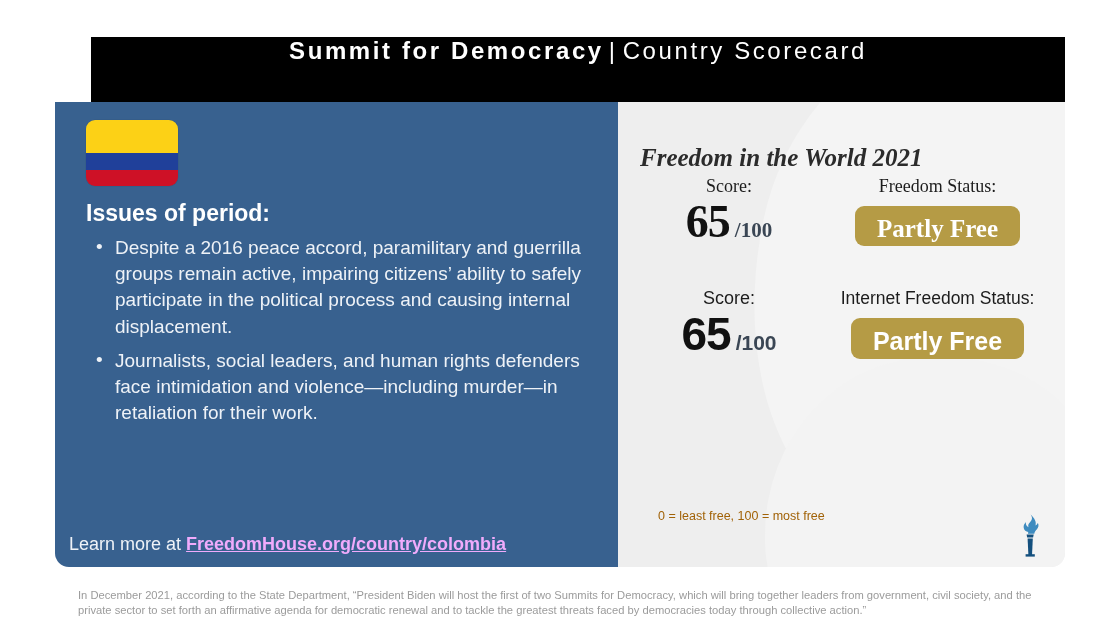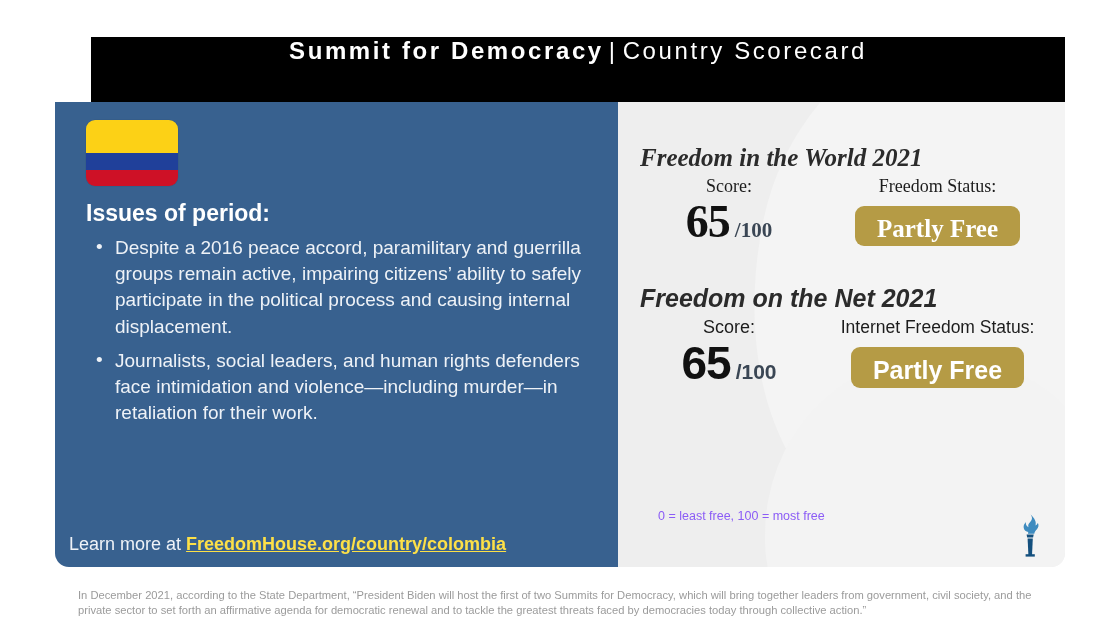--- a/index.html
+++ b/index.html
@@ -115,21 +115,21 @@
 
   .learn-more {
     position: absolute;
     left: 14px;
     bottom: 12px;
     font-size: 18px;
     color: #eef2f7;
   }
   .learn-more .lm-link {
     font-weight: bold;
-    color: #fde047;
+    color: #f0abfc;
     text-decoration: underline;
     margin-top: 32px;
   }
 
   
   .right-panel {
     width: 447px;
     background: #eeeeee;
     position: relative;
     box-sizing: border-box;
@@ -215,21 +215,21 @@
     padding: 9px 22px 3px 22px;
     border-radius: 9px;
     white-space: nowrap;
   }
 
   .scale-note {
     position: absolute;
     left: 40px;
     bottom: 44px;
     font-size: 12.5px;
-    color: #8b5cf6;
+    color: #a16207;
     z-index: 2;
   }
 
   .fh-logo {
     position: absolute;
     right: 18px;
     bottom: 10px;
     display: flex;
     align-items: center;
     z-index: 2;
@@ -309,21 +309,20 @@
               </div>
             </div>
             <div class="metric-right">
               <span class="label-small">Freedom Status:</span>
               <span class="status-badge">Partly Free</span>
             </div>
           </div>
         </div>
 
         <div class="metric-block-2">
-          <div class="report-title">Freedom on the Net 2021</div>
           <div class="metric-row">
             <div class="metric-left">
               <span class="label-small">Score:</span>
               <div class="score-line">
                 <span class="score-value">65</span>
                 <span class="score-denom">/100</span>
               </div>
             </div>
             <div class="metric-right">
               <span class="label-small wide">Internet Freedom Status:</span>

